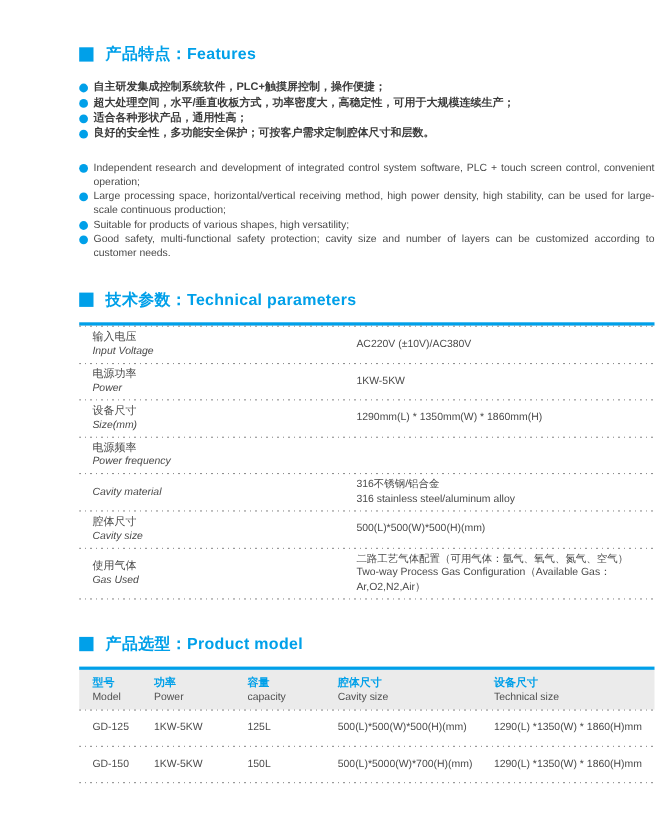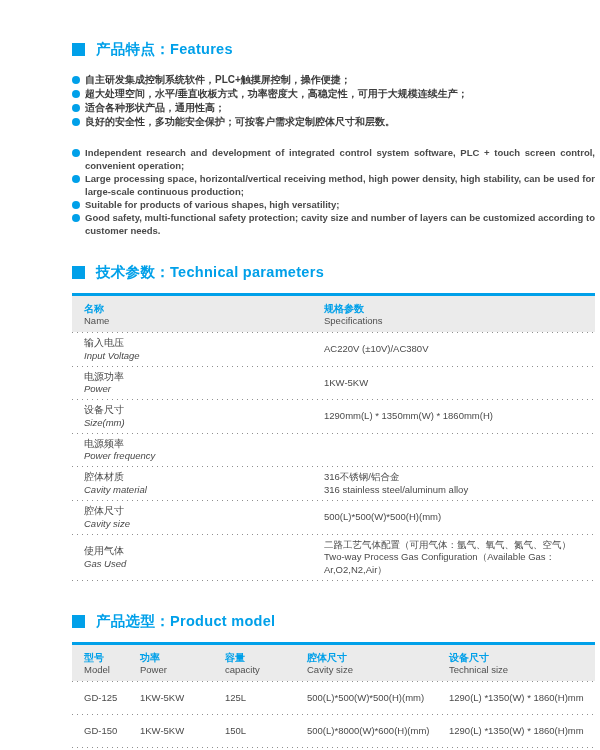--- a/index.html
+++ b/index.html
@@ -13,21 +13,21 @@
   .page { width:600px; height:596px; padding:40px 22px 0 55px;margin-left:17px; }
 
   
   .section-header { display:flex; align-items:center; gap:11px; height:18px; }
   .sq { width:13px; height:13px; background:#00a0e9; flex:none; }
   .stitle { font-size:14.5px; font-weight:bold; color:#00a0e9; letter-spacing:0.3px; white-space:nowrap; }
 
   
   .zh-bullets { list-style:none; margin-top:15px; }
   .zh-bullets li { display:flex; font-size:10px; font-weight:bold; color:#3c3c3c; line-height:14px; }
-  .en-bullets { list-style:none; margin-top:17px;font-weight:bold; }
+  .en-bullets { list-style:none; margin-top:17px; }
   .en-bullets li { display:flex; font-size:9.5px; color:#4a4a4a; line-height:13px; }
   .en-bullets li .txt { text-align:justify; }
   .dot { width:8px; height:8px; border-radius:50%; background:#00a0e9; flex:none; margin:3px 5px 0 0; }
   .en-bullets .dot { margin-top:2.5px; }
 
   
   .spec-table { margin-top:12px; border-top:3px solid #00a0e9; }
   .thead { background:#ebebeb; display:grid; padding:6px 0 5px 12px; }
   .t1-grid { grid-template-columns:240px 1fr; }
   .t2-grid { grid-template-columns:56px 85px 82px 142px 1fr; }
@@ -90,30 +90,20 @@
         <span class="txt">Good safety, multi-functional safety protection; cavity size and number of layers can be customized according to customer needs.</span>
       </li>
   </ul>
 
   <div class="section-header mt-tech">
     <span class="sq"></span>
     <span class="stitle"><span>技术参数：</span><span>Technical parameters</span></span>
   </div>
 
   <div class="spec-table">
-    <div class="thead t1-grid">
-      <div>
-        <div class="hzh">名称</div>
-        <div class="hen">Name</div>
-      </div>
-      <div>
-        <div class="hzh">规格参数</div>
-        <div class="hen">Specifications</div>
-      </div>
-    </div>
     <div class="dots"></div>
 
     <div class="trow t1-grid">
       <div>
         <div class="nzh">输入电压</div>
         <div class="nen">Input Voltage</div>
       </div>
       <div class="scell">
         <div>AC220V (±10V)/AC380V</div>
       </div>
@@ -145,21 +135,20 @@
     <div class="trow t1-grid">
       <div>
         <div class="nzh">电源频率</div>
         <div class="nen">Power frequency</div>
       </div>
     </div>
     <div class="dots"></div>
 
     <div class="trow t1-grid">
       <div>
-        <div class="nzh">腔体材质</div>
         <div class="nen">Cavity material</div>
       </div>
       <div class="scell">
         <div>316不锈钢/铝合金</div>
         <div>316 stainless steel/aluminum alloy</div>
       </div>
     </div>
     <div class="dots"></div>
 
     <div class="trow t1-grid">
@@ -223,21 +212,21 @@
         <div class="pm-cell">125L</div>
         <div class="pm-cell">500(L)*500(W)*500(H)(mm)</div>
         <div class="pm-cell">1290(L) *1350(W) * 1860(H)mm</div>
       </div>
       <div class="dots"></div>
 
       <div class="trow t2-grid">
         <div class="pm-cell">GD-150</div>
         <div class="pm-cell">1KW-5KW</div>
         <div class="pm-cell">150L</div>
-        <div class="pm-cell">500(L)*8000(W)*600(H)(mm)</div>
+        <div class="pm-cell">500(L)*5000(W)*700(H)(mm)</div>
         <div class="pm-cell">1290(L) *1350(W) * 1860(H)mm</div>
       </div>
       <div class="dots"></div>
 
       <div class="trow t2-grid">
         
         
         
         
         

